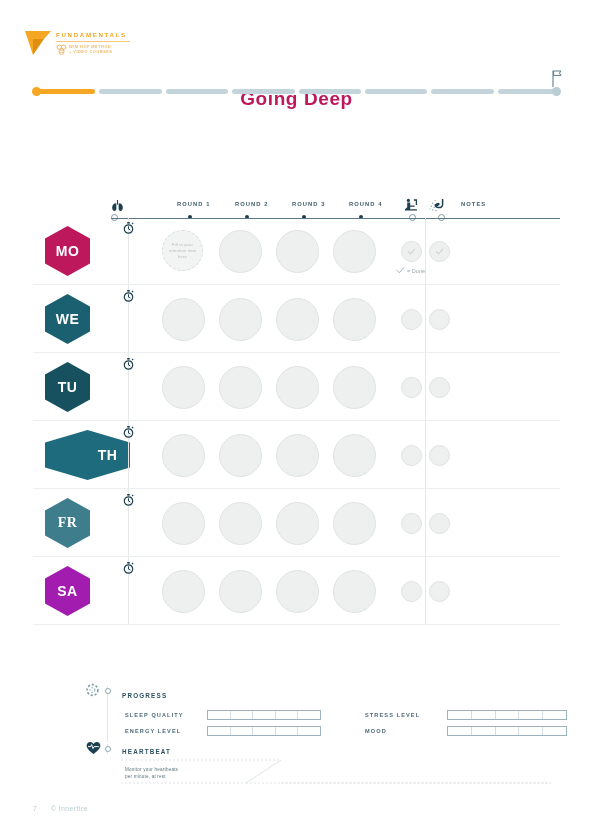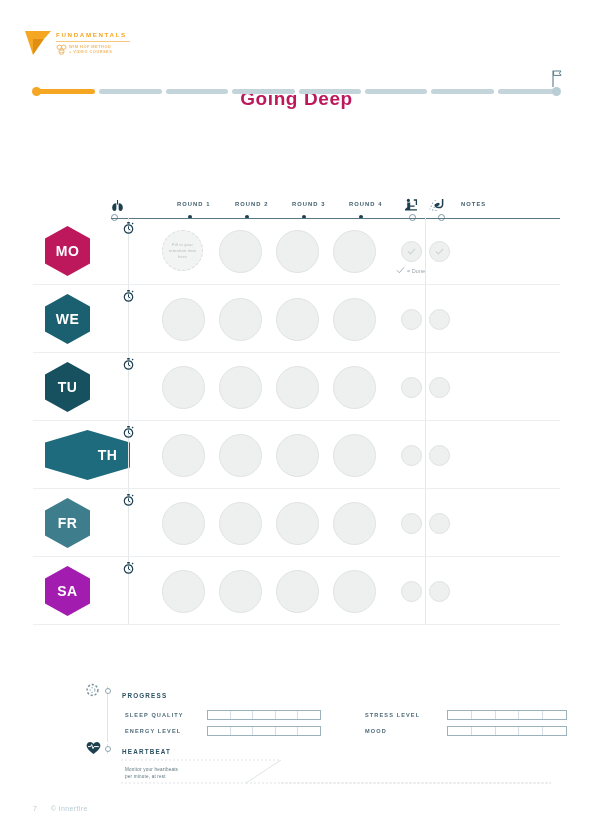--- a/index.html
+++ b/index.html
@@ -316,21 +316,21 @@
           </svg>
           <div class="circ" style="left: 129px;"></div>
           <div class="circ" style="left: 186px;"></div>
           <div class="circ" style="left: 243px;"></div>
           <div class="circ" style="left: 300px;"></div>
           <div class="circ-sm" style="left: 368px;"></div>
           <div class="circ-sm" style="left: 396px;"></div>
           <div class="notes-sep"></div>
         </div>
         <div class="row">
-          <div class="hex" style="background: rgb(61, 125, 140);">FR</div>
+          <div class="hex" style="background: rgb(61, 125, 140); font-family: Liberation Serif, serif;">FR</div>
           <div class="vline"></div>
           <svg class="stopwatch" viewBox="0 0 11 12">
             <circle cx="5.5" cy="7" r="4.2" fill="none" stroke="#1d4050" stroke-width="1.2"></circle>
             <line x1="5.5" y1="7" x2="5.5" y2="4.4" stroke="#1d4050" stroke-width="1"></line>
             <line x1="5.5" y1="7" x2="7.4" y2="8" stroke="#1d4050" stroke-width="1"></line>
             <rect x="4.2" y="0" width="2.6" height="1.6" fill="#1d4050"></rect>
             <line x1="9" y1="2.2" x2="10.2" y2="1" stroke="#1d4050" stroke-width="1.1"></line>
           </svg>
           <div class="circ" style="left: 129px;"></div>
           <div class="circ" style="left: 186px;"></div>

